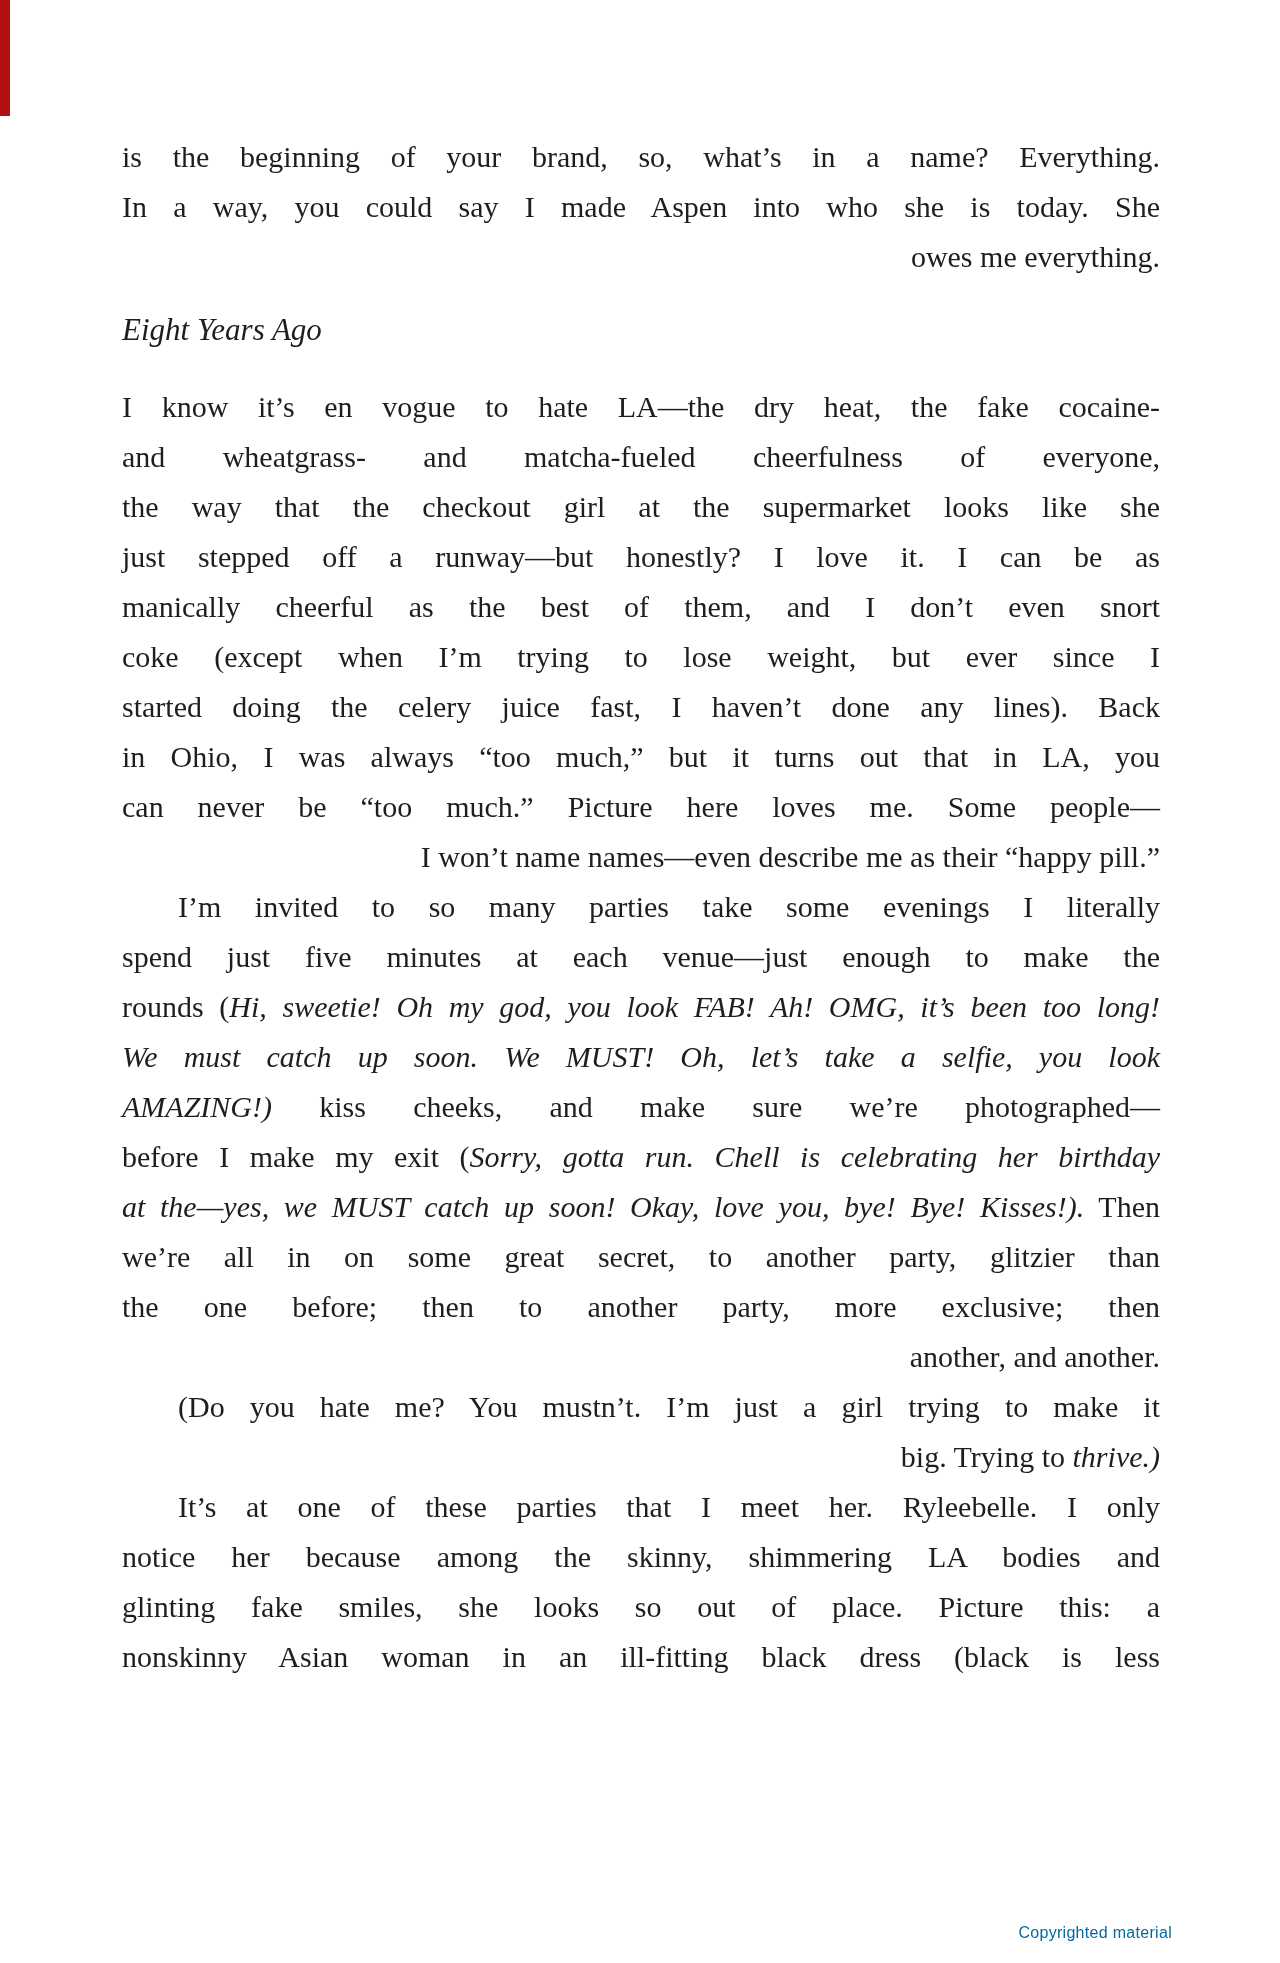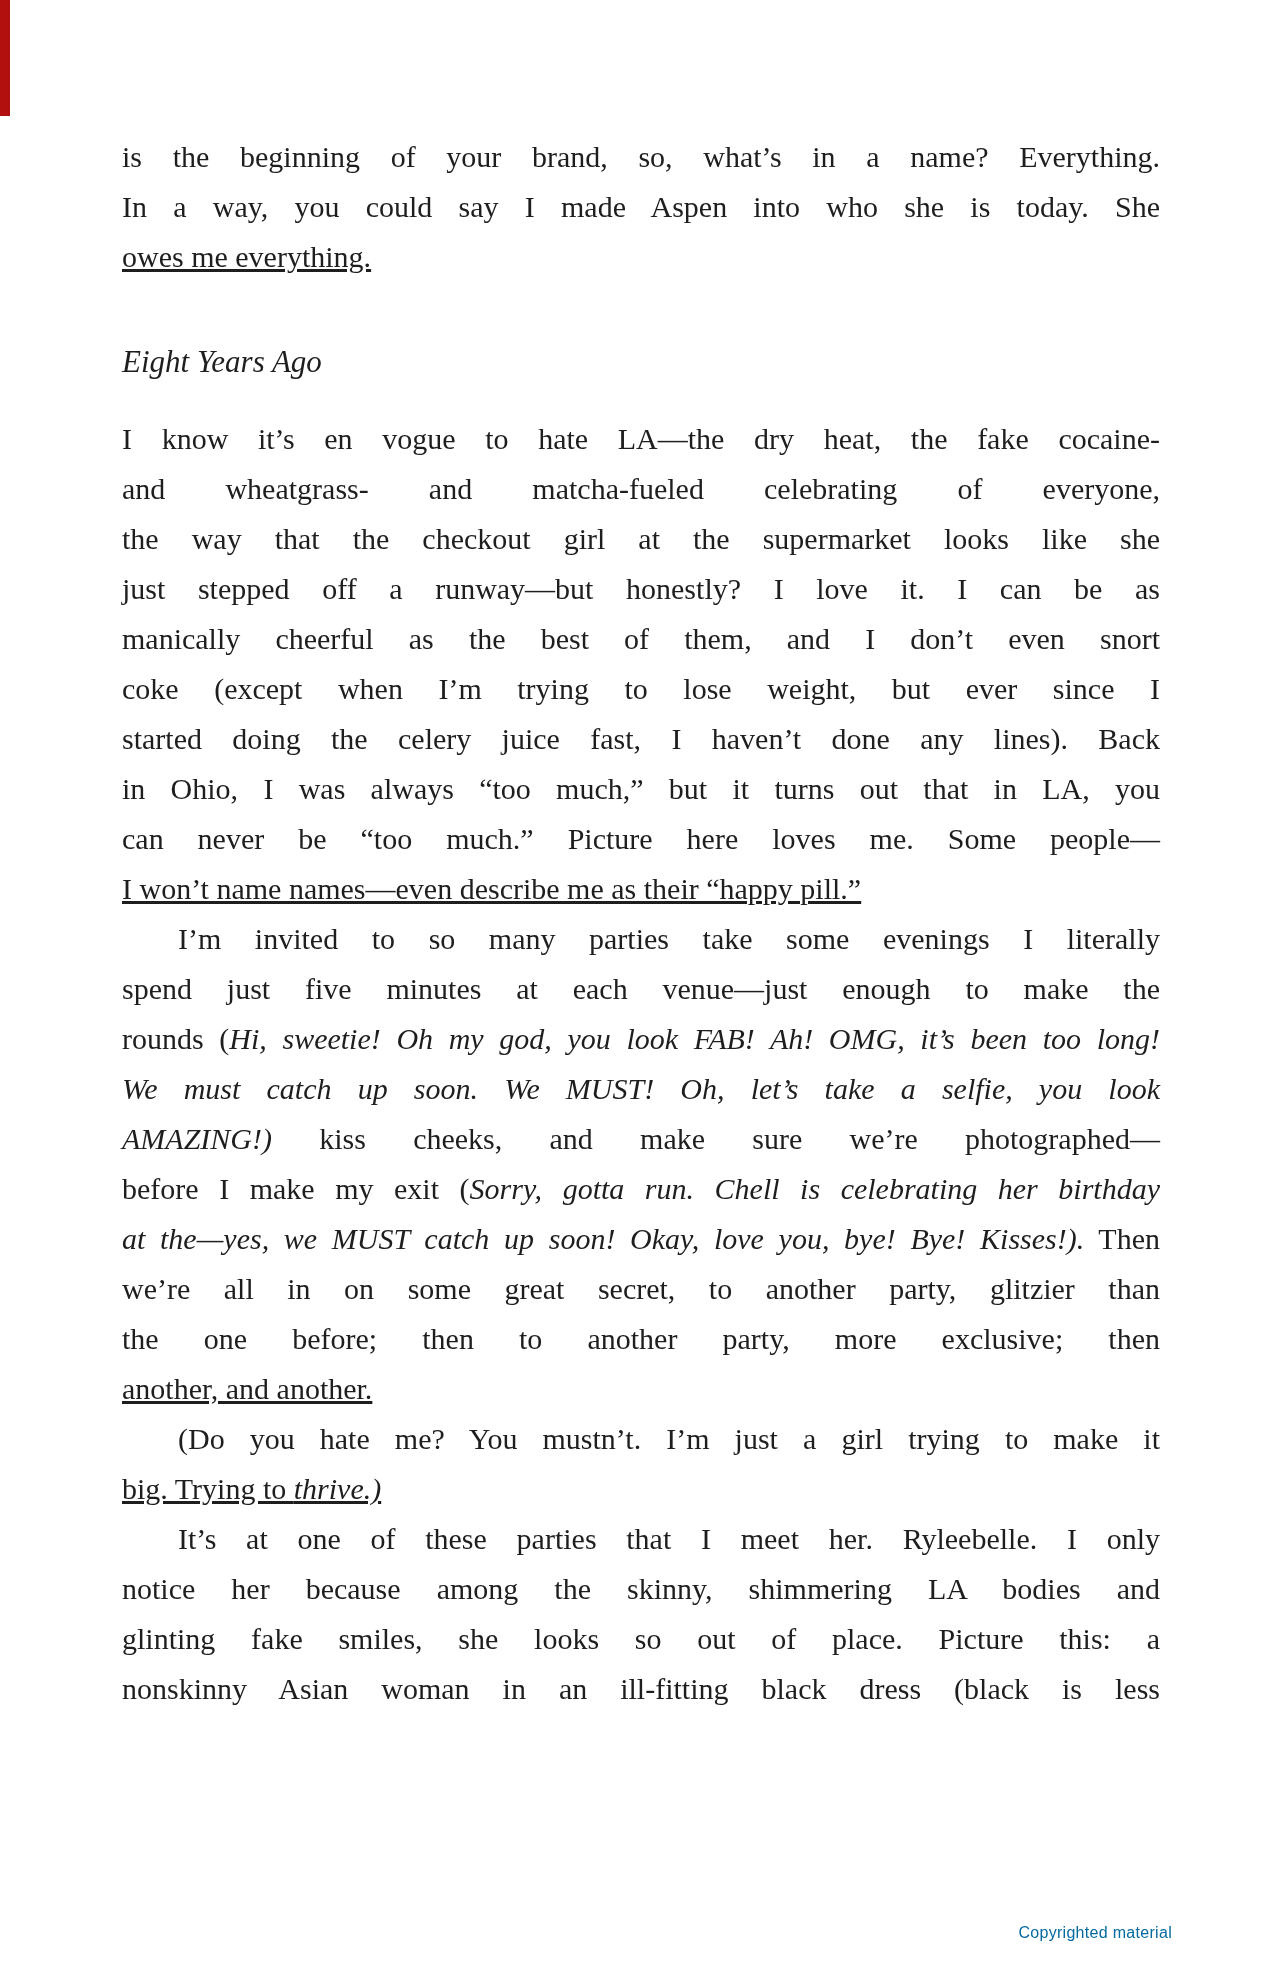--- a/index.html
+++ b/index.html
@@ -33,29 +33,28 @@
     font-size: 30px;
     line-height: 50px;
   }
   .para { margin: 0; }
   .line {
     text-align: justify;
     text-align-last: justify;
     white-space: normal;
   }
   .line.short {
-    text-align: left;
+    text-align: right;
     text-align-last: auto;
-    text-decoration: underline;
   }
   .line.indent { text-indent: 56px; }
   .heading {
     font-style: italic;
     font-size: 31px;
-    margin-top: 55px;
+    margin-top: 23px;
     margin-bottom: 27px;
     text-align: left;
   }
   .it { font-style: italic; }
   .watermark {
     position: absolute;
     top: 1922px;
     right: 12px;
     font-family: "Liberation Sans", "DejaVu Sans", sans-serif;
     font-size: 16px;
@@ -71,21 +70,21 @@
   <div class="edge-marker" style="background: rgb(178, 16, 15);"></div>
   <div class="column" style="color: rgb(30, 30, 30);">
       <div class="para">
         <div class="line"><span>is the beginning of your brand, so, what’s in a name? Everything.</span></div>
         <div class="line"><span>In a way, you could say I made Aspen into who she is today. She</span></div>
         <div class="line short"><span>owes me everything.</span></div>
       </div>
       <div class="heading">Eight Years Ago</div>
       <div class="para">
         <div class="line"><span>I know it’s en vogue to hate LA—the dry heat, the fake cocaine-</span></div>
-        <div class="line"><span>and wheatgrass- and matcha-fueled celebrating of everyone,</span></div>
+        <div class="line"><span>and wheatgrass- and matcha-fueled cheerfulness of everyone,</span></div>
         <div class="line"><span>the way that the checkout girl at the supermarket looks like she</span></div>
         <div class="line"><span>just stepped off a runway—but honestly? I love it. I can be as</span></div>
         <div class="line"><span>manically cheerful as the best of them, and I don’t even snort</span></div>
         <div class="line"><span>coke (except when I’m trying to lose weight, but ever since I</span></div>
         <div class="line"><span>started doing the celery juice fast, I haven’t done any lines). Back</span></div>
         <div class="line"><span>in Ohio, I was always “too much,” but it turns out that in LA, you</span></div>
         <div class="line"><span>can never be “too much.” Picture here loves me. Some people—</span></div>
         <div class="line short"><span>I won’t name names—even describe me as their “happy pill.”</span></div>
       </div>
       <div class="para">

